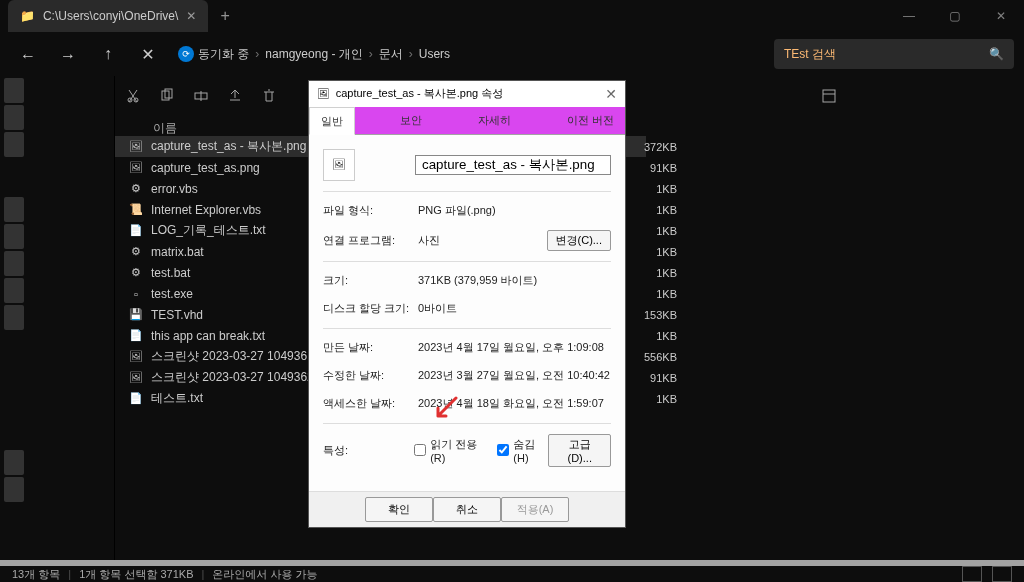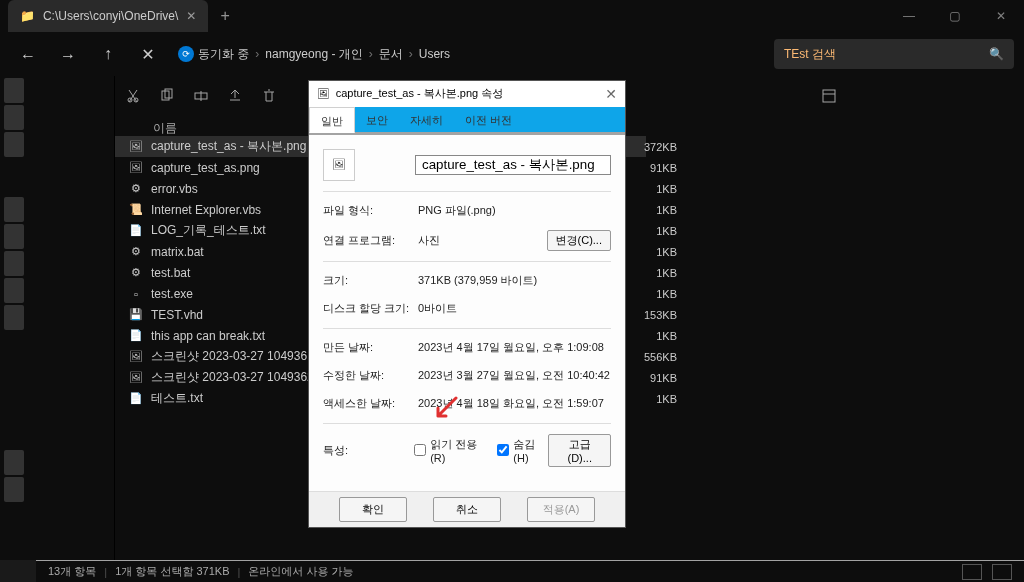--- a/index.html
+++ b/index.html
@@ -41,41 +41,41 @@
 .filerow.selected { background: #2d2d2d; }
 .fileicon { width: 14px; height: 14px; display: flex; align-items: center; justify-content: center; font-size: 11px; }
 
 .sizecol { position: absolute; left: 633px; top: 135px; color: #ccc; font-size: 11px; }
 .sizecol div { height: 21px; display: flex; align-items: center; justify-content: flex-end; width: 44px; }
 
 
 .dialog { position: absolute; left: 308px; top: 80px; width: 318px; height: 448px; background: #f0f0f0; border: 1px solid #555; display: flex; flex-direction: column; font-size: 11px; }
 .dlg-title { height: 28px; display: flex; align-items: center; padding: 0 8px; background: #fff; gap: 6px; }
 .dlg-title-x { margin-left: auto; cursor: pointer; font-size: 14px; opacity: 0.6; }
-.dlg-tabs { height: 28px; display: flex; background: #0ea5e9; border-bottom: 3px solid #a3a3a3; }
+.dlg-tabs { height: 28px; display: flex; background: #d946ef; border-bottom: 1px solid #a3a3a3; justify-content: space-between; }
 .dlg-tab { padding: 6px 11px; font-size: 11px; cursor: pointer; color: #333; }
 .dlg-tab.active { background: #fff; border: 1px solid #d0d0d0; border-bottom: 1px solid #fff; margin-bottom: -1px; }
 .dlg-body { flex: 1; padding: 14px 14px; background: #fdfdfd; color: #222; }
 .dlg-row { display: flex; align-items: center; margin-bottom: 10px; min-height: 18px; }
 .dlg-label { width: 95px; }
 .dlg-val { flex: 1; }
 .dlg-filename { border: 1px solid #888; padding: 2px 6px; height: 20px; }
 .dlg-icon { width: 32px; height: 32px; border: 1px solid #ccc; display: flex; align-items: center; justify-content: center; margin-right: 60px; background: #fff; }
 .dlg-sep { border-top: 1px solid #ddd; margin: 4px 0 10px; }
 .dlg-btn { border: 1px solid #999; background: #f5f5f5; padding: 2px 8px; font-size: 11px; cursor: pointer; border-radius: 2px; }
 .dlg-check { display: flex; align-items: center; gap: 4px; }
-.dlg-footer { height: 40px; display: flex; align-items: center; justify-content: center; gap: 26px; background: #f0f0f0; border-top: 1px solid #ddd; padding: 0 14px; }
+.dlg-footer { height: 40px; display: flex; align-items: center; justify-content: center; gap: 0; background: #f0f0f0; border-top: 1px solid #ddd; padding: 0 14px; }
 .dlg-footer .dlg-btn { width: 68px; text-align: center; padding: 4px 0; }
 .dlg-footer .disabled { color: #999; }
 
 
 .arrow { position: absolute; left: 432px; top: 396px; pointer-events: none; }
 
 
-.status { position: absolute; bottom: 0; left: 0; right: 0; height: 22px; background: #0d0d0d; border-top: 1px solid #a3a3a3; display: flex; align-items: center; padding: 0 12px; color: #aaa; font-size: 11px; gap: 8px; margin-left: 36px; }
+.status { position: absolute; bottom: 0; left: 0; right: 0; height: 22px; background: #0d0d0d; border-top: 6px solid #a3a3a3; display: flex; align-items: center; padding: 0 12px; color: #aaa; font-size: 11px; gap: 8px; }
 .status-sep { opacity: 0.4; }
 .status-right { margin-left: auto; display: flex; gap: 10px; }
 .status-view { width: 20px; height: 16px; border: 1px solid #555; cursor: pointer; }
 
 input[type=checkbox] { width: 12px; height: 12px; }
 </style>
 </head>
 <body>
 
 <div class="titlebar">

